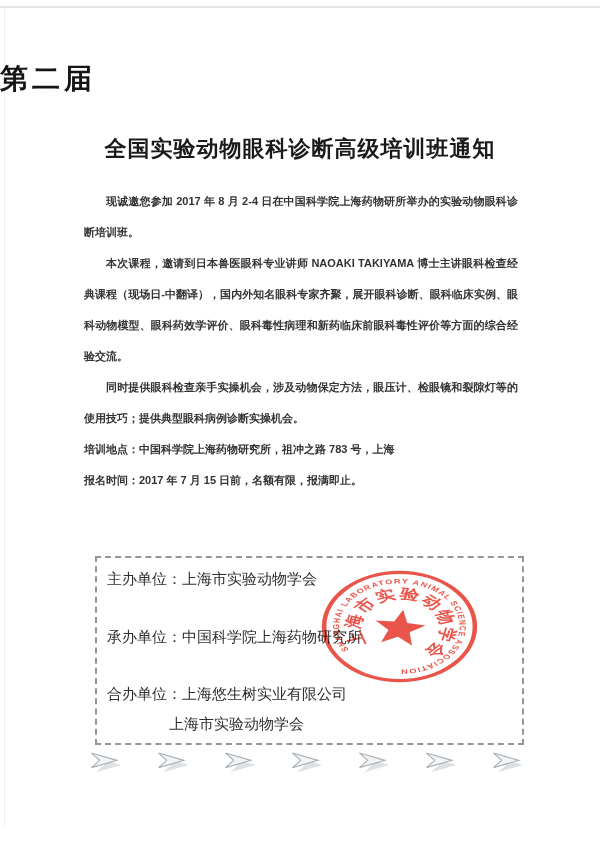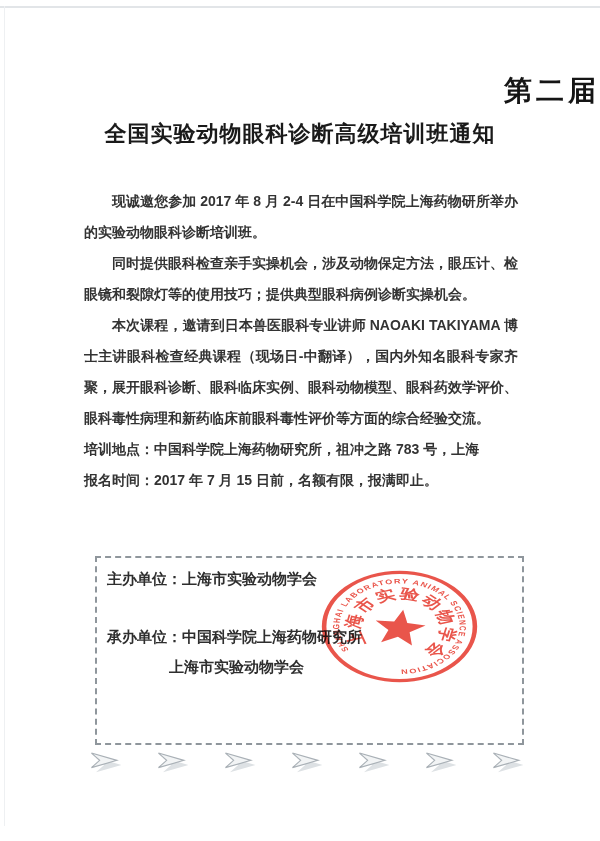--- a/index.html
+++ b/index.html
@@ -9,47 +9,47 @@
     background:#ffffff;
     overflow:hidden;
     font-family:"Liberation Sans","DejaVu Sans",sans-serif;
     color:#2e2e2e;
   }
   
   .scan-edge-top{position:absolute;top:6px;left:0;width:100%;height:2px;background:#e2e5e8;}
   .scan-edge-left{position:absolute;top:6px;left:4px;width:1px;height:820px;background:#eef0f2;}
 
   .supertitle{
-    position:absolute;top:72px;left:0;width:100%;
-    margin:0;text-align:right;
+    position:absolute;top:60px;left:0;width:100%;
+    margin:0;text-align:left;
     font-size:28px;font-weight:900;letter-spacing:4px;color:#151515;
     font-family:"Liberation Sans","DejaVu Sans",sans-serif;
   }
   .title{
-    position:absolute;top:119px;left:0;width:100%;
+    position:absolute;top:134px;left:0;width:100%;
     margin:0;text-align:center;
     font-size:22px;font-weight:800;letter-spacing:1px;color:#1a1a1a;
     font-family:"Liberation Serif","DejaVu Serif",serif;
   }
   .body-text{
     position:absolute;top:186px;left:84px;width:434px;
-    font-size:14px;line-height:31px;font-weight:600;color:#333333;
+    font-size:11px;line-height:31px;font-weight:600;color:#333333;
   }
   .body-text p{margin:0;}
   .para{text-indent:2em;text-align:justify;}
   .detail{text-indent:0;}
 
   .org-box{
     position:absolute;top:556px;left:95px;width:429px;height:189px;
     border:2px dashed #8f969c;
     box-sizing:border-box;
     padding:10px 10px 0 10px;
   }
   .org-box p{
-    margin:0;font-size:15px;font-weight:700;color:#2e2e2e;line-height:21px;
+    margin:0;font-size:15px;font-weight:400;color:#2e2e2e;line-height:21px;
   }
   .org-line-2{margin-top:37px !important;}
   .org-line-3{margin-top:36px !important;}
   .org-line-4{margin-top:9px !important;margin-left:62px !important;}
 
   .stamp{
     position:absolute;top:568px;left:318px;width:163px;height:117px;
     mix-blend-mode:multiply;opacity:0.93;
   }
   .stamp svg{display:block;width:100%;height:100%;}
@@ -65,29 +65,30 @@
 
 <div class="page">
   <div class="scan-edge-top"></div>
   <div class="scan-edge-left"></div>
 
   <h1 class="supertitle">第二届</h1>
   <h2 class="title">全国实验动物眼科诊断高级培训班通知</h2>
 
   <div class="body-text">
     <p class="para">现诚邀您参加 2017 年 8 月 2-4 日在中国科学院上海药物研所举办的实验动物眼科诊断培训班。</p>
+    <p class="para">本次课程，邀请到日本兽医眼科专业讲师 NAOAKI TAKIYAMA 博士主讲眼科检查经典课程（现场日-中翻译），国内外知名眼科专家齐聚，展开眼科诊断、眼科临床实例、眼科动物模型、眼科药效学评价、眼科毒性病理和新药临床前眼科毒性评价等方面的综合经验交流。</p>
     <p class="para">同时提供眼科检查亲手实操机会，涉及动物保定方法，眼压计、检眼镜和裂隙灯等的使用技巧；提供典型眼科病例诊断实操机会。</p>
-    <p class="para">本次课程，邀请到日本兽医眼科专业讲师 NAOAKI TAKIYAMA 博士主讲眼科检查经典课程（现场日-中翻译），国内外知名眼科专家齐聚，展开眼科诊断、眼科临床实例、眼科动物模型、眼科药效学评价、眼科毒性病理和新药临床前眼科毒性评价等方面的综合经验交流。</p>
     <p class="detail">培训地点：中国科学院上海药物研究所，祖冲之路 783 号，上海</p>
     <p class="detail">报名时间：2017 年 7 月 15 日前，名额有限，报满即止。</p>
   </div>
 
   <div class="org-box">
     <p class="org-line-1">主办单位：上海市实验动物学会</p>
     <p class="org-line-2">承办单位：中国科学院上海药物研究所</p>
+    <p class="org-line-3">合办单位：上海悠生树实业有限公司</p>
     <p class="org-line-4">上海市实验动物学会</p>
   </div>
 
   <div class="stamp">
     <svg viewBox="0 0 160 160" preserveAspectRatio="none">
       <defs>
         <path id="arcOuter" d="M 80,80 m -59,0 a 59,59 0 1,1 118,0 a 59,59 0 1,1 -118,0" fill="none"></path>
         <path id="arcInner" d="M 80,82 m -40,0 a 40,40 0 1,1 80,0 a 40,40 0 1,1 -80,0" fill="none"></path>
       </defs>
       <circle cx="80" cy="80" r="74" fill="none" stroke="#e8483d" stroke-width="4.5"></circle>

